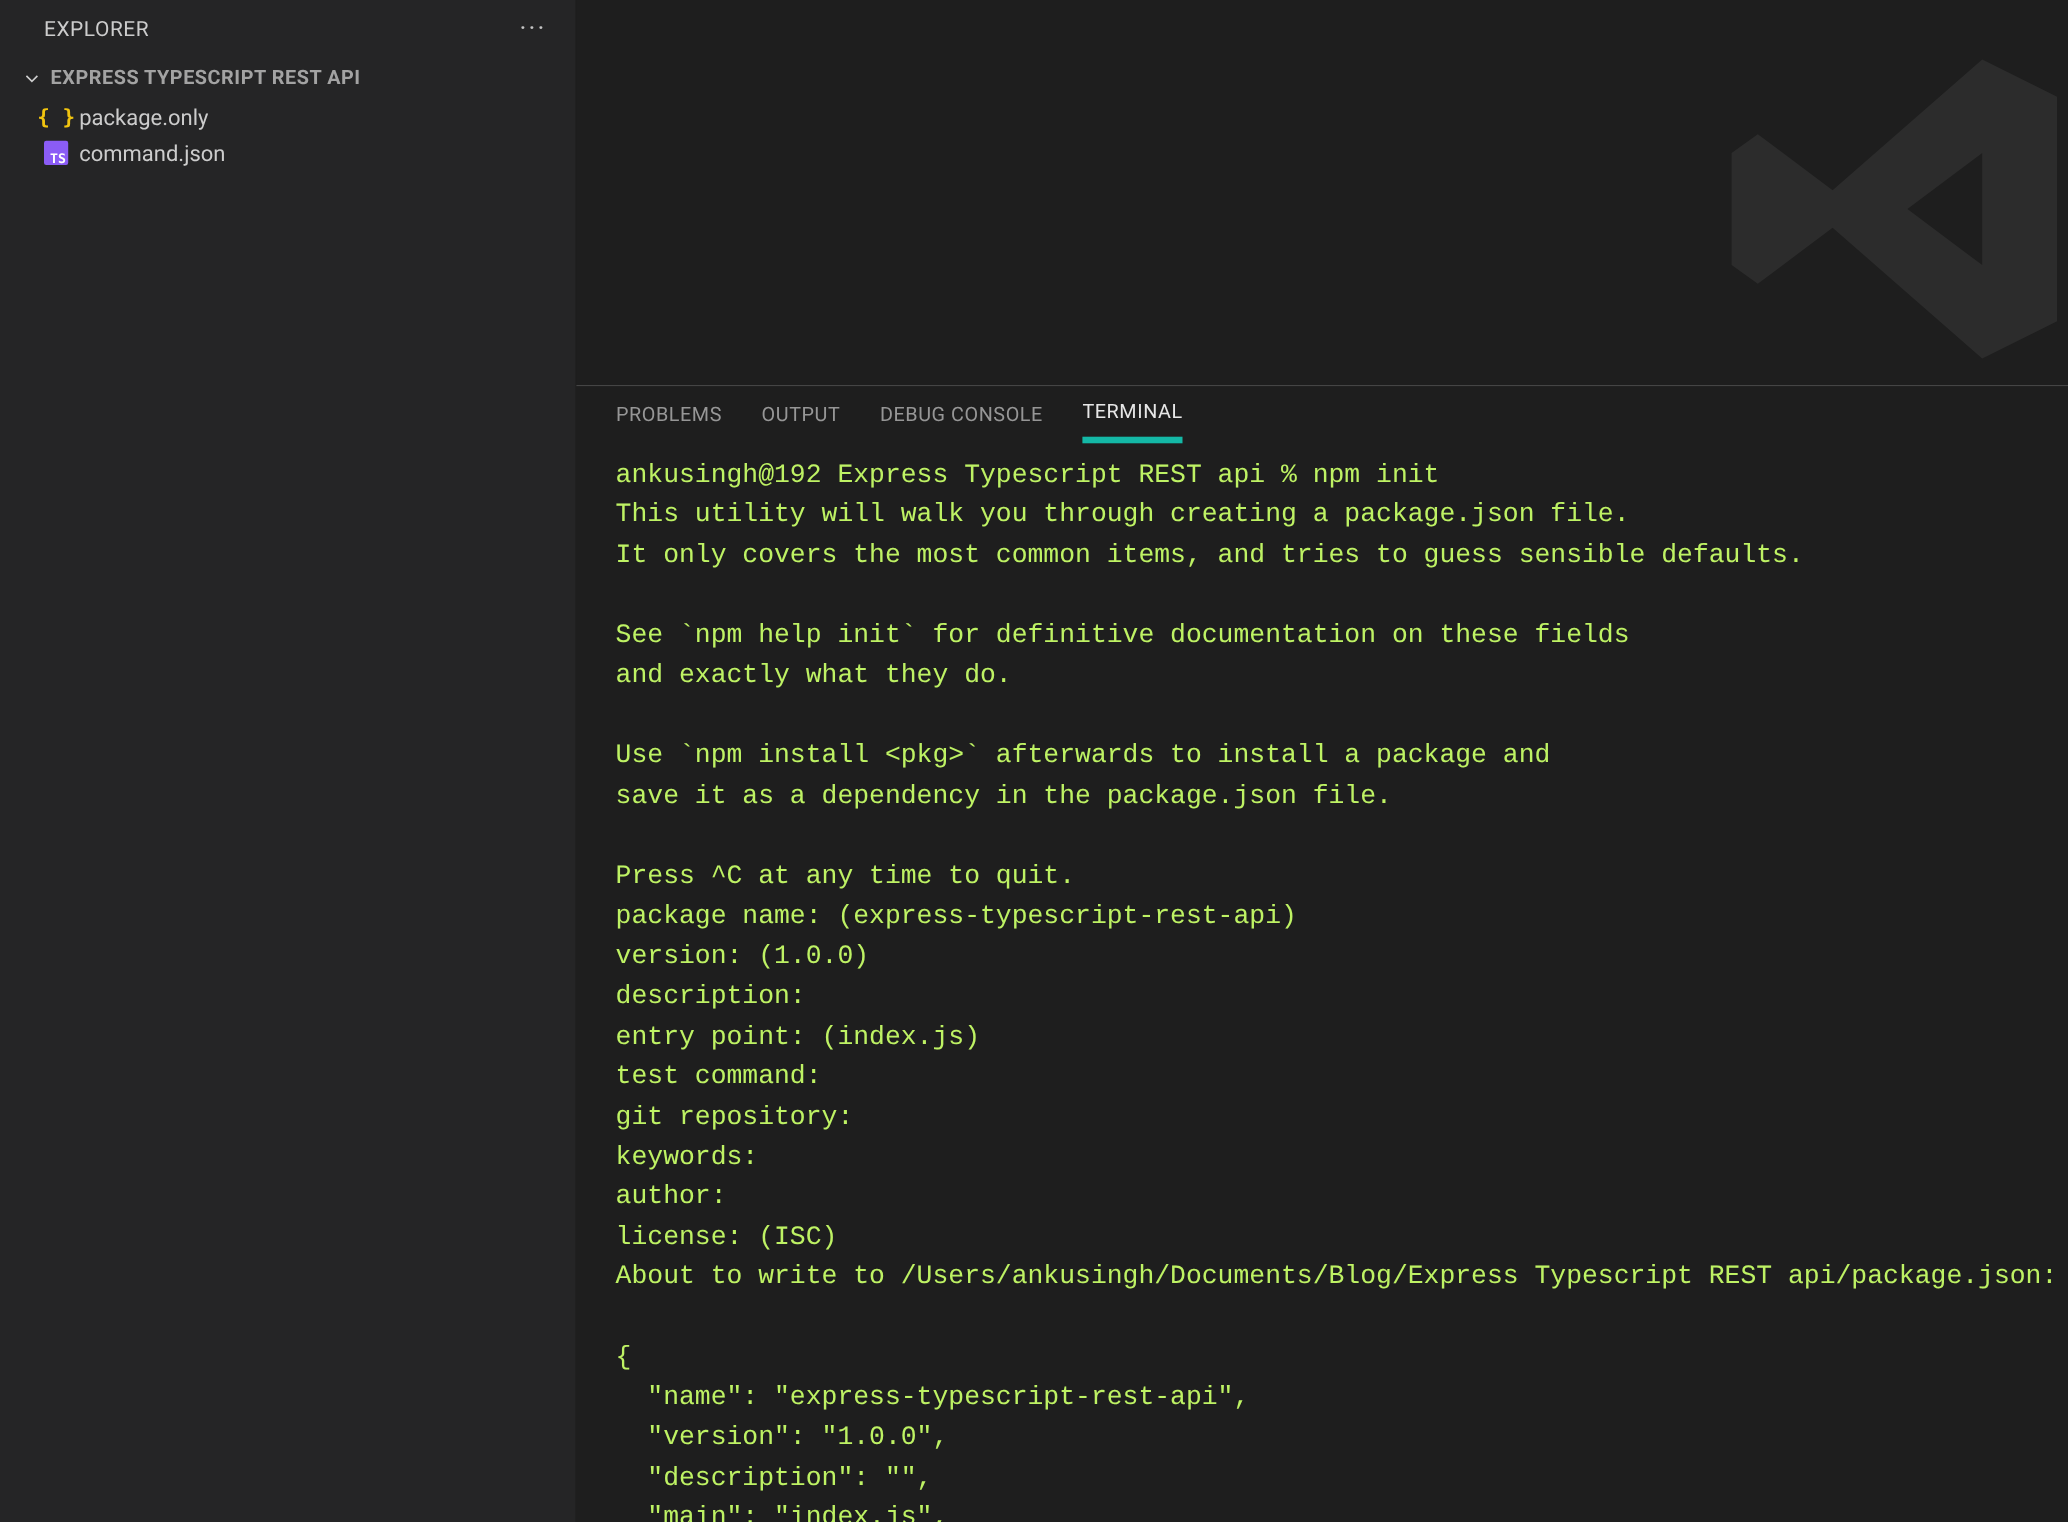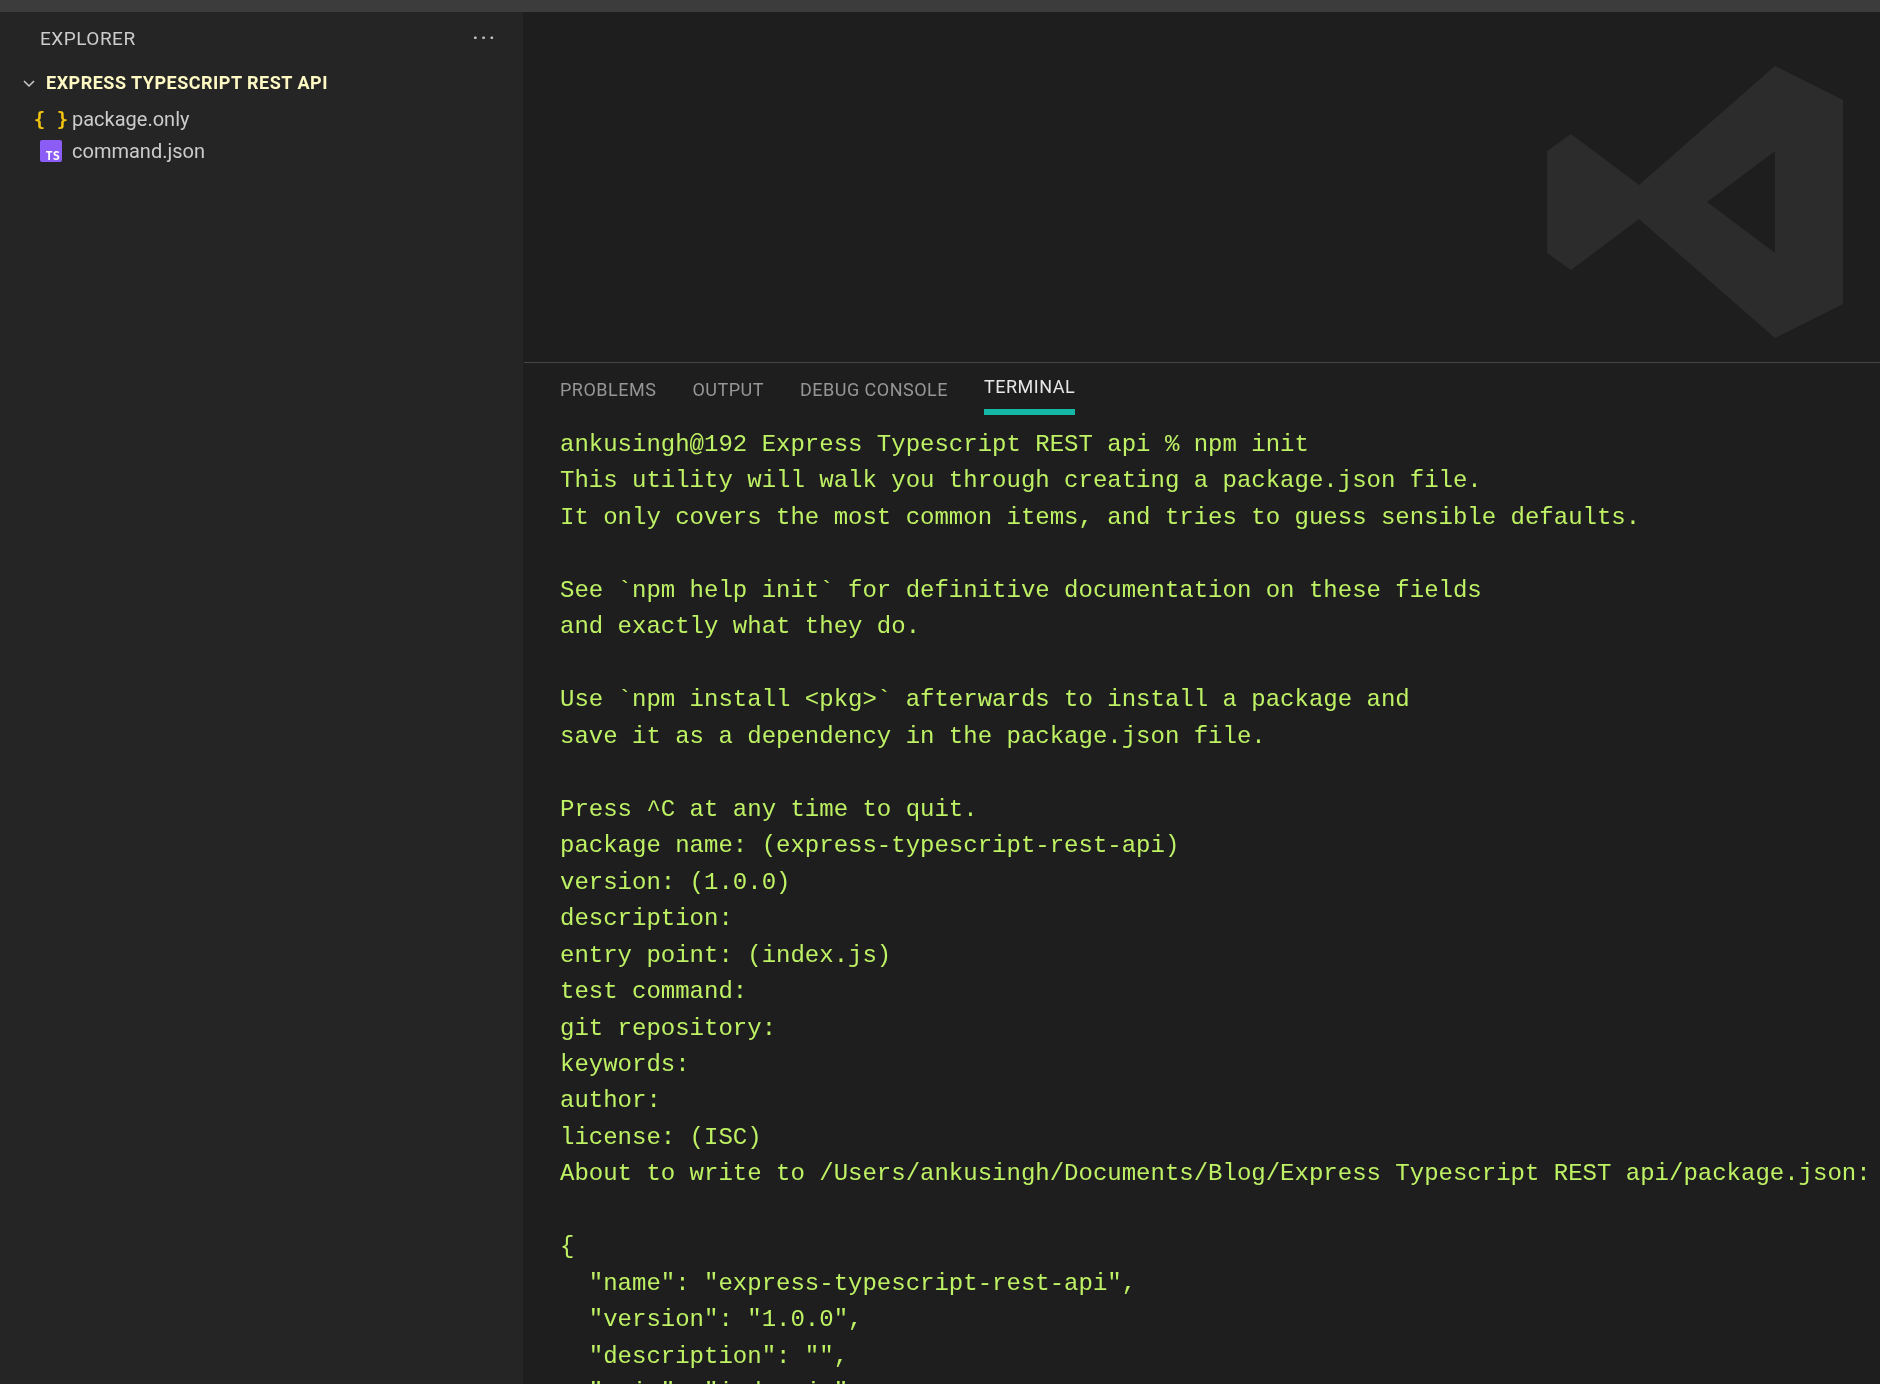--- a/index.html
+++ b/index.html
@@ -6,21 +6,21 @@
   html, body {
     width: 1880px;
     height: 1384px;
     background: #1e1e1e;
     color: #cccccc;
     font-family: -apple-system, BlinkMacSystemFont, "Segoe UI", Roboto, sans-serif;
     overflow: hidden;
   }
   .app {
     display: flex;
-    flex-direction: column;
+    flex-direction: row;
     width: 100%;
     height: 100%;
   }
   .titlebar {
     height: 12px;
     background: #3c3c3c;
   }
   .main {
     flex: 1;
     display: flex;
@@ -65,21 +65,21 @@
     height: 18px;
     display: flex;
     align-items: center;
     justify-content: center;
   }
   .chevron svg { width: 16px; height: 16px; }
   .project-name {
     font-size: 18px;
     font-weight: 700;
     letter-spacing: 0.5px;
-    color: #fef9c3;
+    color: #a3a3a3;
   }
   .file-list {
     padding-top: 2px;
   }
   .file-item {
     display: flex;
     align-items: center;
     gap: 10px;
     padding: 4px 0 4px 40px;
     cursor: pointer;

